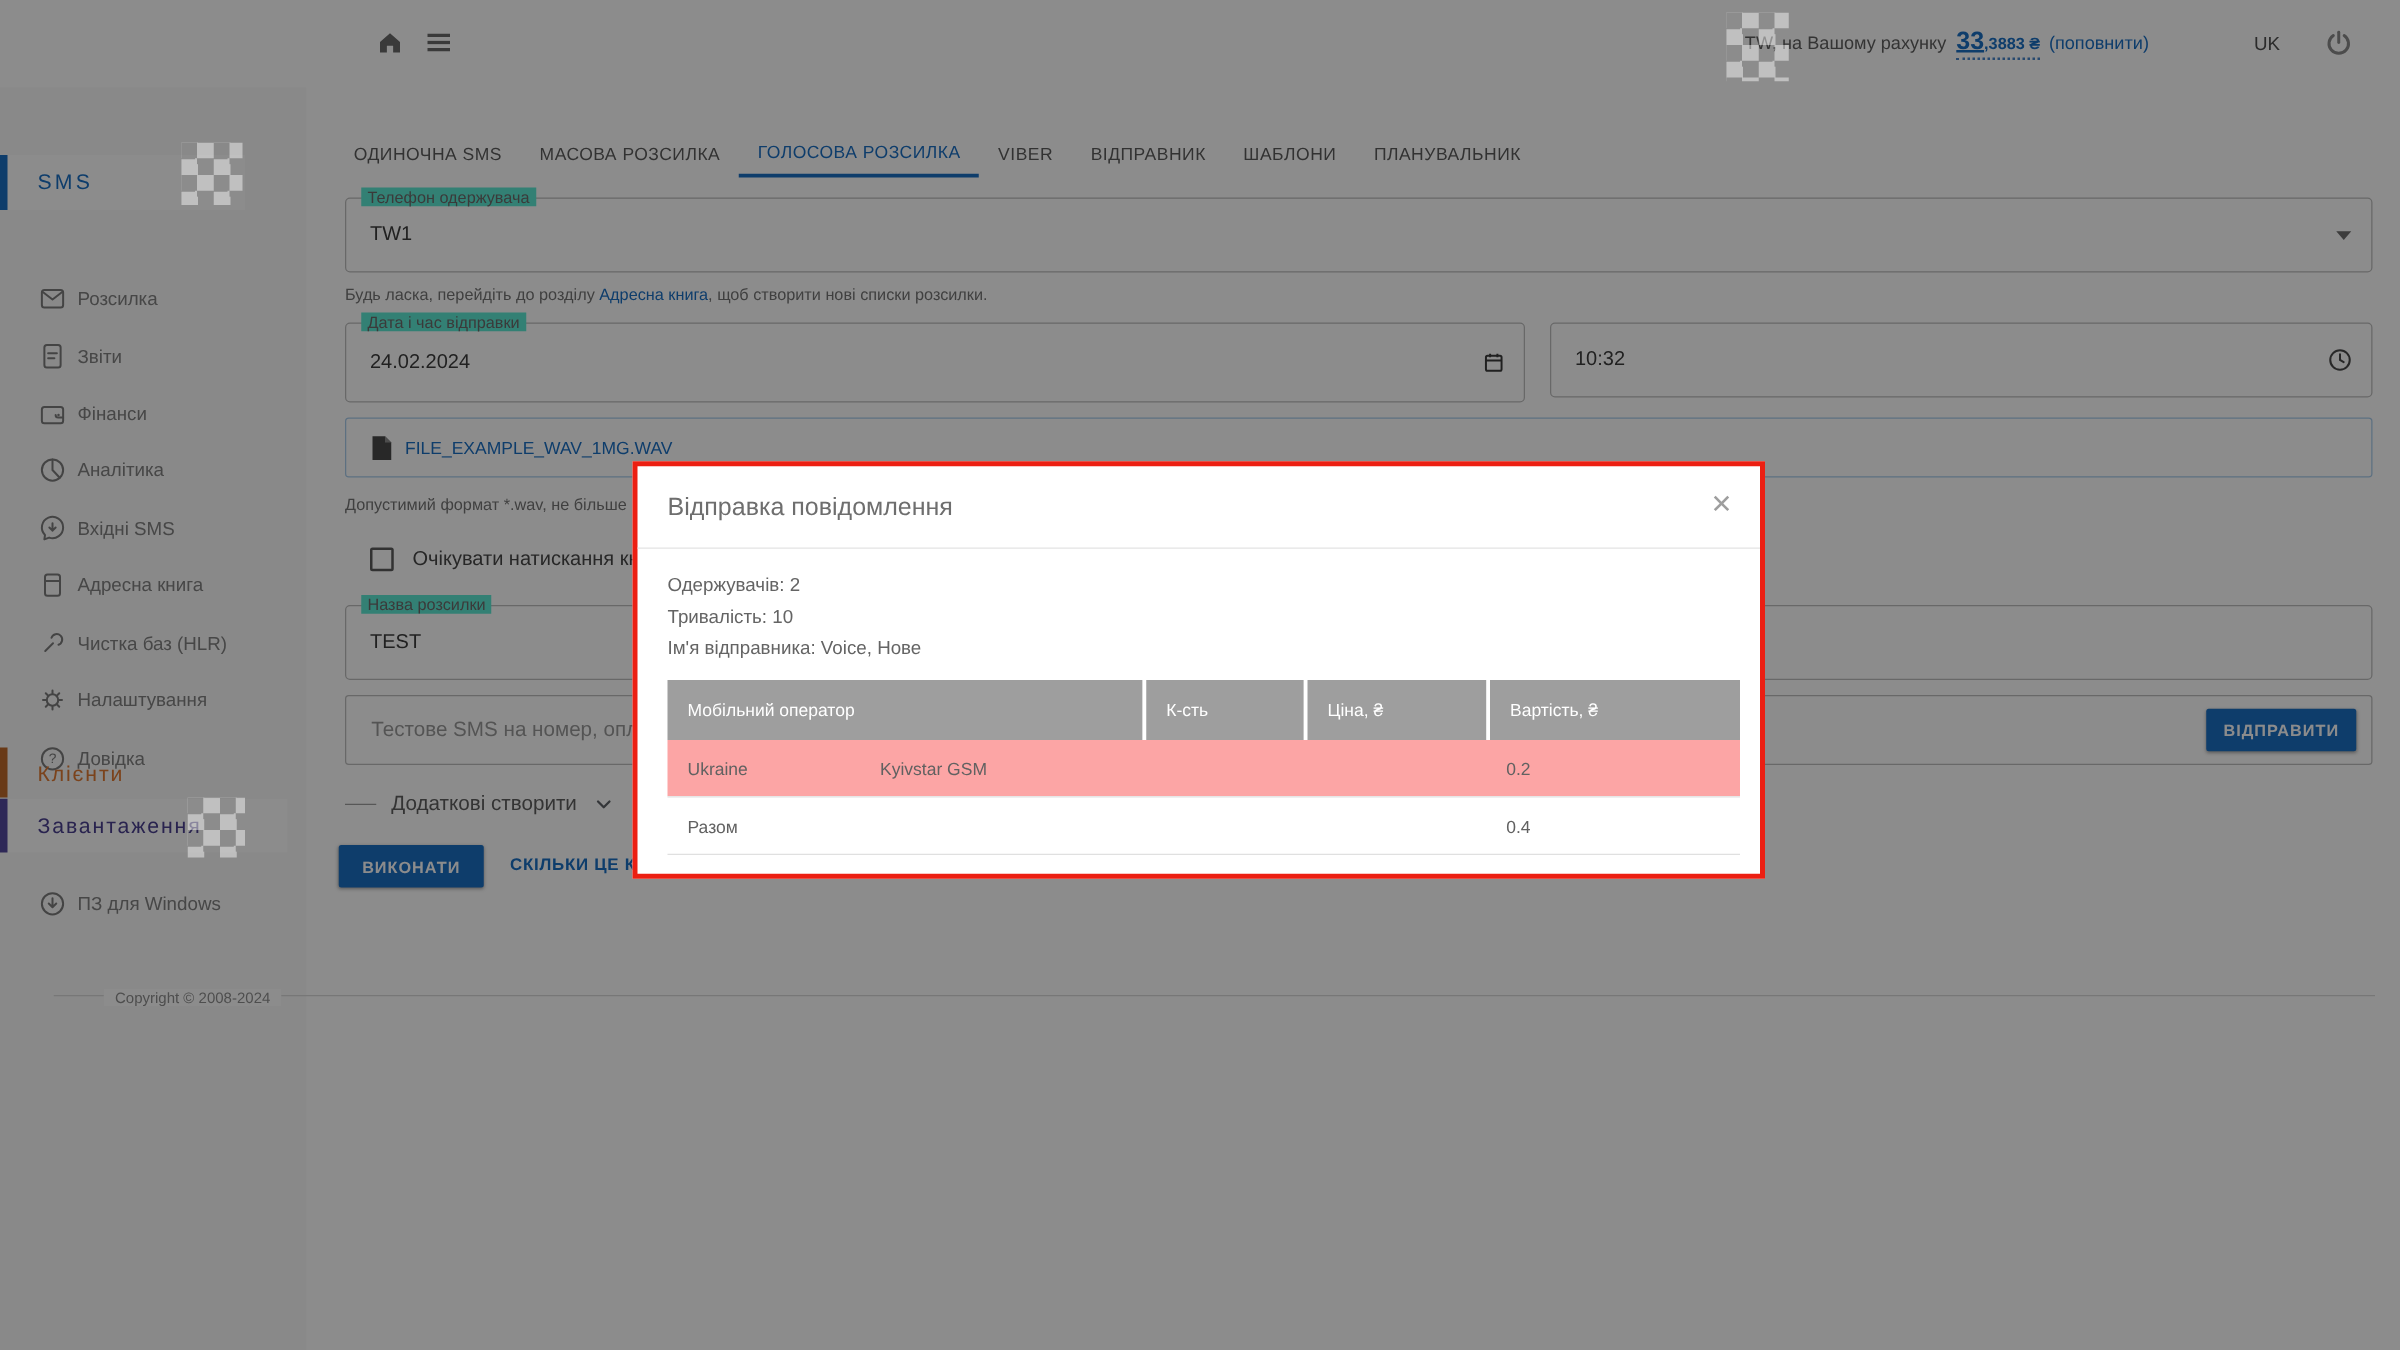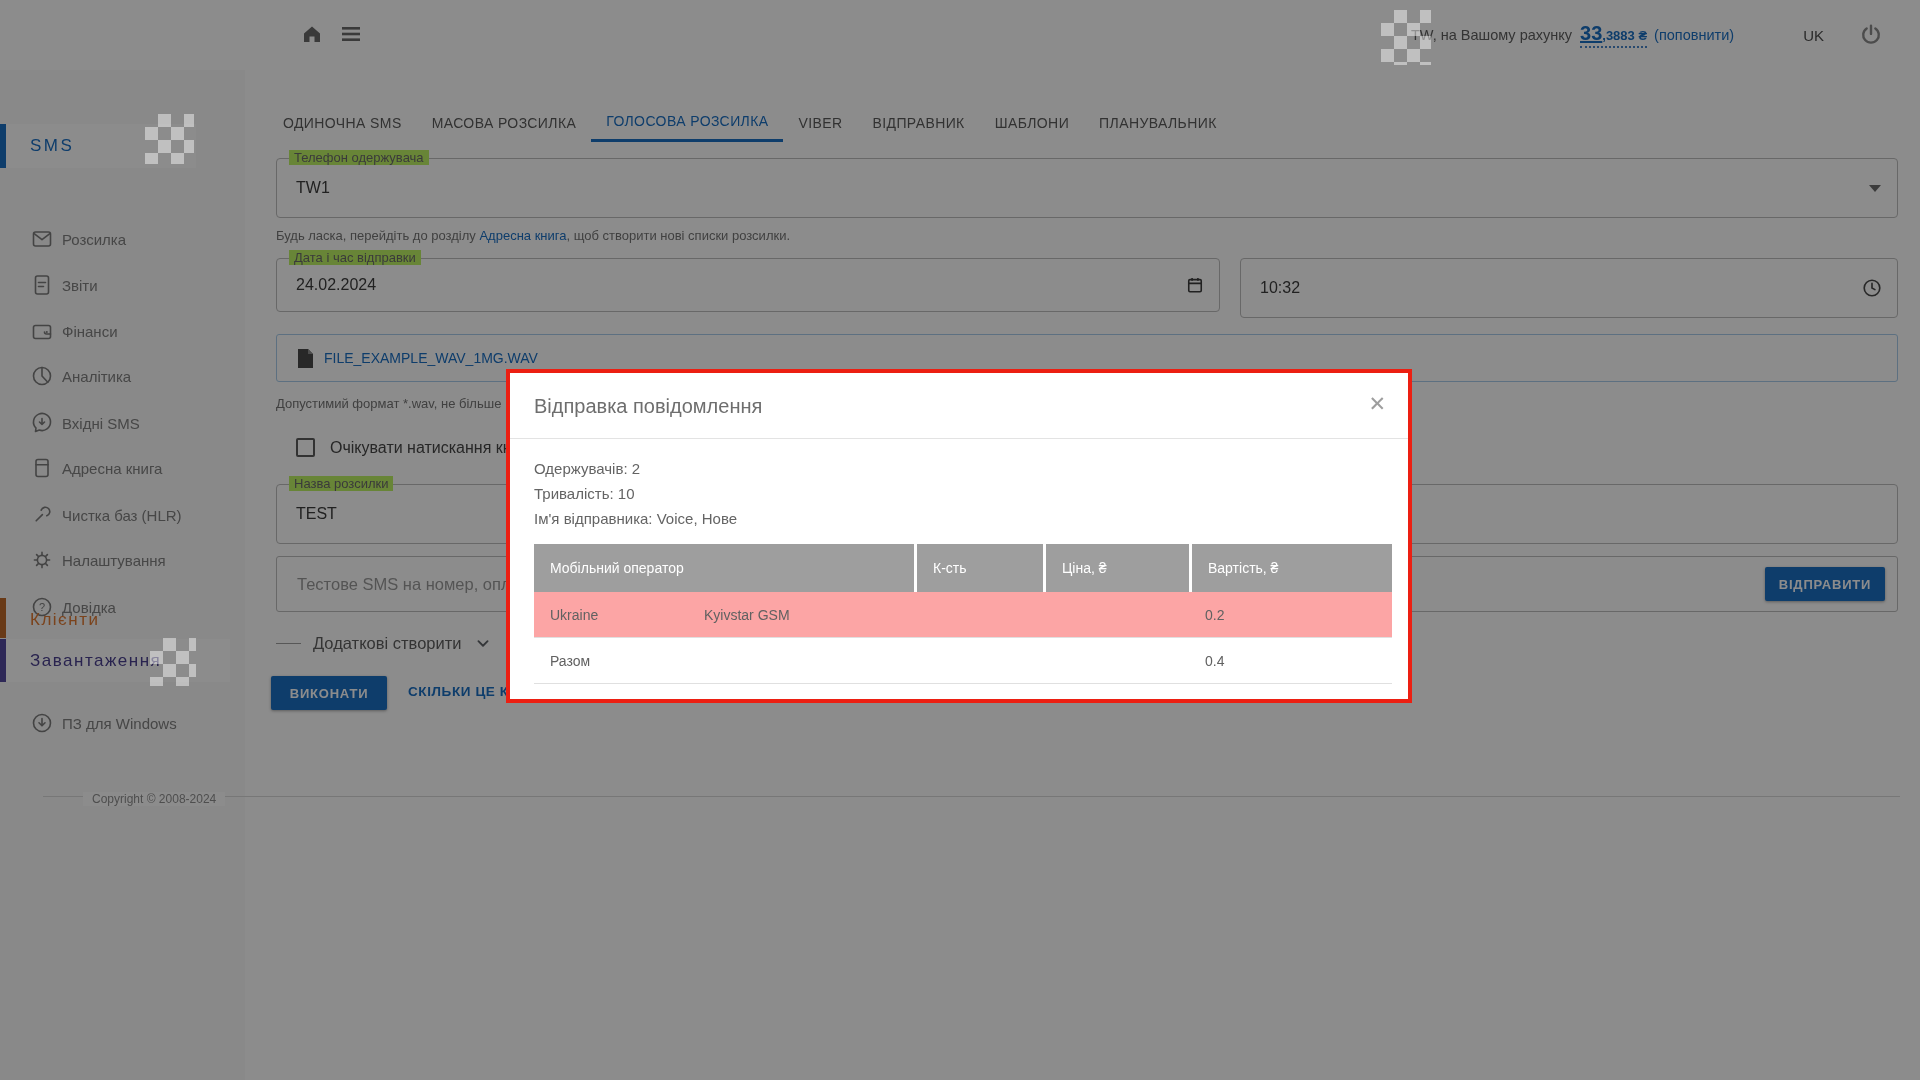--- a/index.html
+++ b/index.html
@@ -14,21 +14,21 @@
   .burger-ic { left:340px; top:25px; }
   .hdr-right { position:absolute; right:36px; top:0; height:70px; display:flex; align-items:center; }
   .acct { font-size:14.5px; color:#5f5f5f; }
   .bal { margin-left:8px; border-bottom:2px dotted #4a86c8; padding-bottom:1px; white-space:nowrap; }
   .bal-main { font-size:20px; font-weight:bold; color:#1a6fc4;text-decoration:underline; }
   .bal-frac { font-size:13px; font-weight:bold; color:#1a6fc4;text-align:center; }
   .topup { margin-left:7px; font-size:14.5px; color:#1a6fc4; cursor:pointer; }
   .flag { margin-left:34px; width:26px; height:17px; border-radius:2px; overflow:hidden; display:inline-block; }
   .flag .f-top { height:9px; background:#3f6fbf; }
   .flag .f-bot { height:8px; background:#eec43c; }
-  .lang { margin-left:9px; font-size:15px; color:#4f4f4f; cursor:pointer; }
+  .lang { margin-left:24px; font-size:15px; color:#4f4f4f; cursor:pointer; }
   .power { margin-left:34px; cursor:pointer; }
 
   
   .sidebar { position:absolute; left:0; top:70px; width:245px; height:1010px; background:#f9f9f9; }
   .sec-hl { position:absolute; left:0; background:#ffffff; }
   .sms-hl { top:54px; width:196px; height:44px; }
   .dl-hl { top:569px; width:230px; height:43px; }
   .sec-bar { position:absolute; left:0; width:6px; }
   .sms-bar { top:54px; height:44px; background:#1a6fc4; }
   .cl-bar { top:528px; height:40px; background:#c06a2a; }
@@ -43,21 +43,21 @@
   .copy-wrap { position:absolute; left:43px; top:796px; width:1857px; border-top:1px solid #d9d9d9; }
   .copy-label { position:relative; top:-8px; margin-left:40px; background:#ffffff; padding:0 9px; font-size:12px; color:#8f8f8f; }
 
   
   .tabs { position:absolute; left:268px; top:103px; height:39px; display:flex; }
   .tab { height:39px; display:flex; align-items:center; padding:0 15px; font-size:14px; letter-spacing:.4px; color:#5c5c5c; cursor:pointer; white-space:nowrap; }
   .tab.active { color:#1a6fc4; border-bottom:3px solid #1a6fc4; }
 
   
   .field { position:absolute; background:#fff; border:1px solid #bdbdbd; border-radius:4px; }
-  .flabel { position:absolute; top:-9px; left:12px; background:#bef264; padding:0 5px; font-size:13px; color:#6b6b6b; white-space:nowrap; }
+  .flabel { position:absolute; top:-9px; left:12px; background:#5eead4; padding:0 5px; font-size:13px; color:#6b6b6b; white-space:nowrap; }
   .fvalue { position:absolute; left:19px; top:50%; transform:translateY(-50%); font-size:16px; color:#3d3d3d; }
   .caret { position:absolute; right:16px; top:50%; margin-top:-3px; width:0; height:0; border-left:6px solid transparent; border-right:6px solid transparent; border-top:7px solid #6d6d6d; cursor:pointer; }
   .f-ic { position:absolute; right:14px; top:50%; transform:translateY(-50%); cursor:pointer; }
 
   .hint { position:absolute; font-size:13px; color:#757575; }
   .hint a { color:#1a6fc4; text-decoration:none; cursor:pointer; }
 
   .filebox { position:absolute; left:276px; top:334px; width:1622px; height:48px; background:#fff; border:1px solid #a9cdec; border-radius:3px; display:flex; align-items:center; }
   .filebox .doc-ic { margin-left:20px; }
   .filebox .fname { margin-left:10px; font-size:14px; color:#1a6fc4; cursor:pointer; }
@@ -259,21 +259,21 @@
   </div>
 
   <div class="field" style="left:276px; top:158px; width:1622px; height:60px;">
     <span class="flabel">Телефон одержувача</span>
     <span class="fvalue">TW1</span>
     <span class="caret"></span>
   </div>
 
   <div class="hint" style="left:276px; top:228px;"><span>Будь ласка, перейдіть до розділу </span><a>Адресна книга</a><span>, щоб створити нові списки розсилки.</span></div>
 
-  <div class="field" style="left:276px; top:258px; width:944px; height:54px;">
+  <div class="field" style="left:276px; top:258px; width:944px; height:64px;">
     <span class="flabel">Дата і час відправки</span>
     <span class="fvalue">24.02.2024</span>
     <span class="f-ic">
         <svg width="20" height="22" viewBox="0 0 24 24" fill="none" stroke="#3c3c3c" stroke-width="1.9">
           <rect x="4.5" y="5.5" width="15" height="14.5" rx="1.5"></rect>
           <path d="M8.5 3.5 v3.4 M15.5 3.5 v3.4 M4.5 10 h15"></path>
         </svg>
       </span>
   </div>
 

